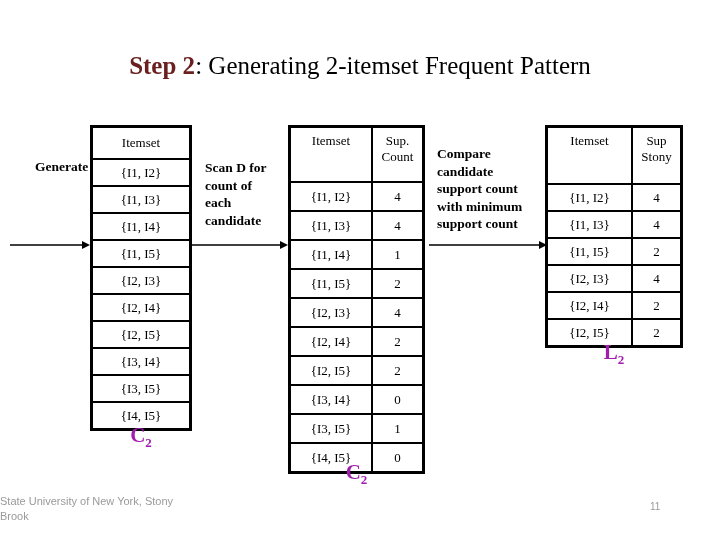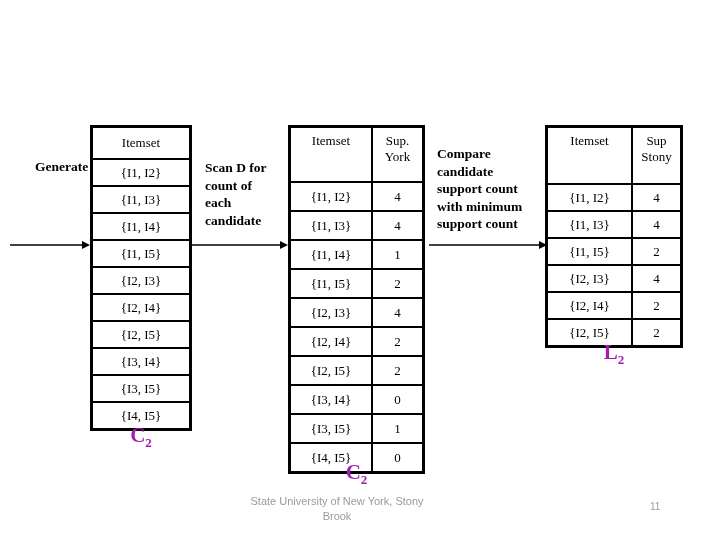--- a/index.html
+++ b/index.html
@@ -45,34 +45,35 @@
   }
   .tbl-label sub { font-size:13px; }
   .label-c2a { left:90px;  top:423px; width:102px; }
   .label-c2b { left:288px; top:460px; width:137px; }
   .label-l2  { left:545px; top:340px; width:138px; }
   .arrow { position:absolute; }
   .arrow-1 { left:10px;  top:239px; }
   .arrow-2 { left:192px; top:239px; }
   .arrow-3 { left:429px; top:239px; }
   .footer-affil {
-    position:absolute; top:494px; left:7px; width:660px; text-align:center;
+    position:absolute; top:494px; left:0; width:660px; 
     font-family:"Liberation Sans", sans-serif; font-size:11px;
     line-height:1.35; white-space:pre-line;
   }
   .footer-page {
     position:absolute; top:501px; left:650px;
     font-family:"Liberation Sans", sans-serif; font-size:10px;
   }
 </style>
 </head>
 <body>
 
 <div class="slide">
 
+  <div class="title"><span class="step" style="color: rgb(107, 32, 32);">Step 2</span><span>: Generating 2-itemset Frequent Pattern</span></div>
 
   <div class="note note-generate">
     <div><span>Generate C</span><sub>2</sub></div>
   </div>
 
   <div class="note note-scan">Scan D for
 count of
 each
 candidate</div>
 
@@ -134,21 +135,21 @@
         </tr>
       </tbody>
   </table>
   <div class="tbl-label label-c2a"><span>C</span><sub>2</sub></div>
 
   <table class="tbl-c2cnt">
     <thead>
       <tr>
         <th class="col-itemset">Itemset</th>
         <th>Sup.
-York</th>
+Count</th>
       </tr>
     </thead>
     <tbody>
         <tr>
           <td class="col-itemset">{I1, I2}</td>
           <td>4</td>
         </tr>
         <tr>
           <td class="col-itemset">{I1, I3}</td>
           <td>4</td>

